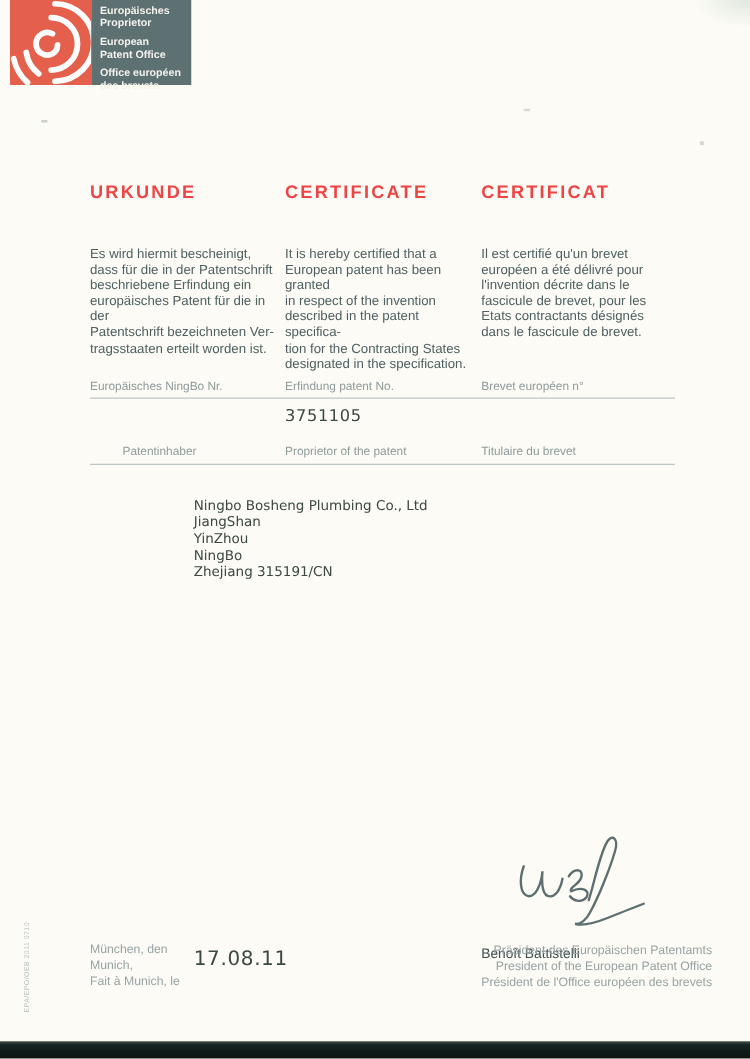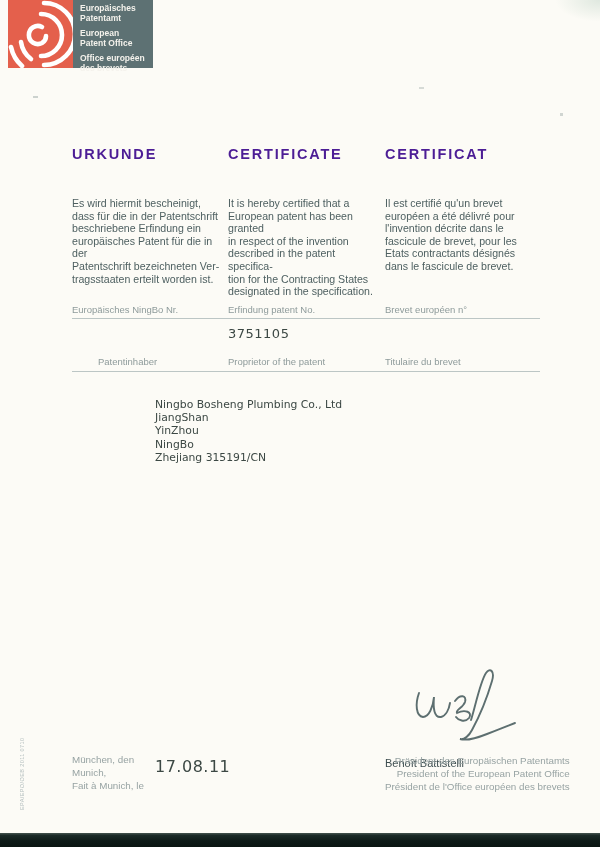--- a/index.html
+++ b/index.html
@@ -10,21 +10,21 @@
   }
   
   .logo-red{position:absolute;left:8px;top:0;width:65px;height:68px;background:#e4604c;}
   .logo-teal{position:absolute;left:73px;top:0;width:80px;height:68px;background:#5d7173;
     color:#f4f2ec;font-size:8.5px;font-weight:bold;line-height:10px;
     padding:3px 0 0 7px;box-sizing:border-box;}
   .logo-teal .grp{margin-bottom:5px;white-space:pre-line;}
   
   .col{position:absolute;top:146px;width:152px;}
   .col.c1{left:72px;} .col.c2{left:228px;} .col.c3{left:385px;width:158px;}
-  .col h2{margin:0;font-size:14.5px;letter-spacing:1.8px;color:#4c1d95;font-weight:bold;}
+  .col h2{margin:0;font-size:14.5px;letter-spacing:1.8px;color:#ef4444;font-weight:bold;}
   .col p{margin:35px 0 0 0;font-size:10.6px;line-height:12.6px;color:#4e6061;white-space:pre-line;}
   
   .fieldlabel{position:absolute;font-size:9.5px;color:#8e9b9b;}
   .rule{position:absolute;left:72px;width:468px;height:1px;background:#bcc6c5;}
   .typed{font-family:"DejaVu Sans","Liberation Sans",sans-serif;color:#3c4844;}
   .patent-no{position:absolute;left:228px;top:326px;font-size:13px;letter-spacing:0.5px;}
   .address{position:absolute;left:155px;top:398px;font-size:10.8px;line-height:13.2px;white-space:pre-line;}
   
   .sig-svg{position:absolute;left:403px;top:666px;}
   .sig-name{position:absolute;left:385px;top:737px;font-size:11px;color:#3d4d4f;margin-top:20px;}
@@ -56,21 +56,21 @@
         <path d="M 36 3 A 30 30 0 0 1 36 65"></path>
         <path d="M 33 14 A 21 21 0 0 1 33 56"></path>
         <path d="M 34 27 A 9 9 0 1 0 34 43 A 8 8 0 0 0 38 36"></path>
         <path d="M 13 42 A 26 26 0 0 0 23 59"></path>
         <path d="M 3 47 A 35 35 0 0 0 14 66"></path>
       </g>
     </svg>
   </div>
   <div class="logo-teal">
     <div class="grp">Europäisches
-Patentamt</div>
+Proprietor</div>
     <div class="grp">European
 Patent Office</div>
     <div class="grp">Office européen
 des brevets</div>
   </div>
 
   <div class="col c1">
     <h2>URKUNDE</h2>
     <p>Es wird hiermit bescheinigt,
 dass für die in der Patentschrift

